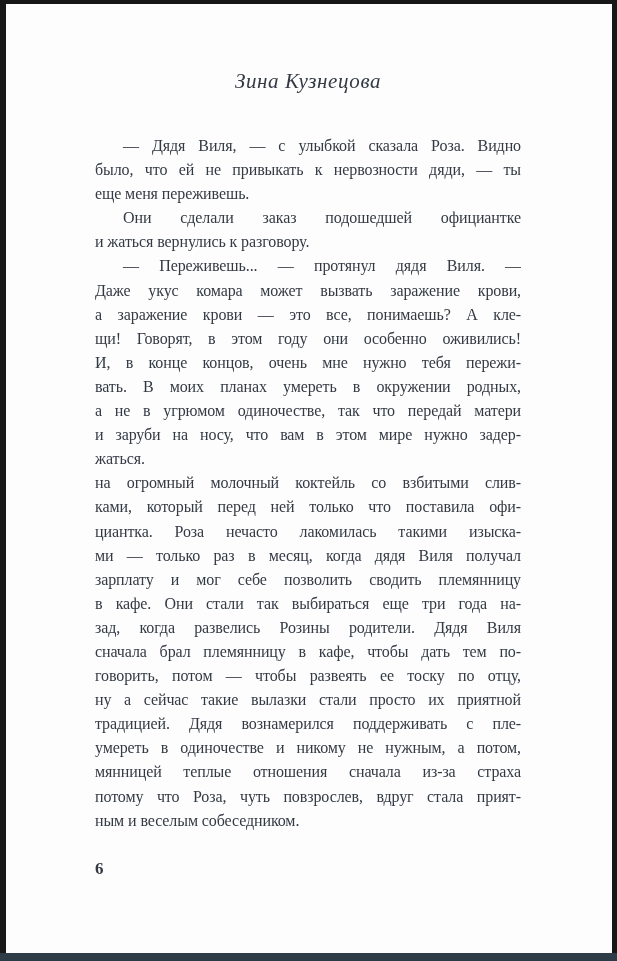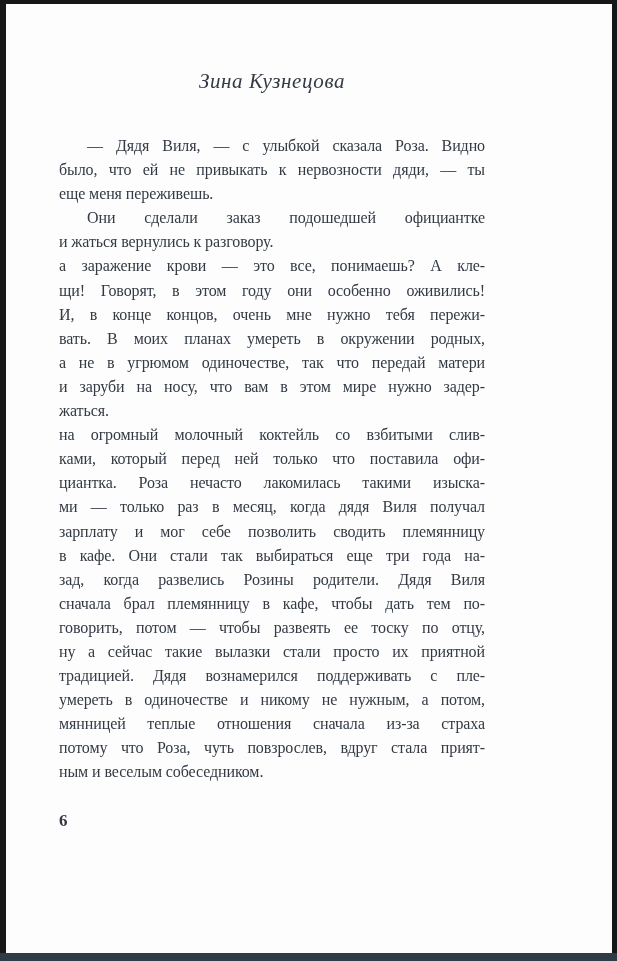--- a/index.html
+++ b/index.html
@@ -17,21 +17,21 @@
   .bottom-edge{
     position:absolute;left:0;right:0;bottom:0;height:8px;
     background:var(--bottom-edge);
   }
   .page{
     position:absolute;left:6px;top:4px;right:5px;bottom:8px;
     background:var(--page-bg);
     color:var(--text);
   }
   .content{
-    margin-left:53px;
+    margin-left:89px;
     width:426px;
   }
   .running-head{
     padding-top:64px;
     height:26px;line-height:26px;
     text-align:center;
     font-style:italic;
     font-size:21px;
     letter-spacing:0.6px;
   }
@@ -70,20 +70,22 @@
         <div class="para">
           <div class="line first">— Дядя Виля, — с улыбкой сказала Роза. Видно</div>
           <div class="line">было, что ей не привыкать к нервозности дяди, — ты</div>
           <div class="line last">еще меня переживешь.</div>
         </div>
         <div class="para">
           <div class="line first">Они сделали заказ подошедшей официантке</div>
           <div class="line last">и жаться вернулись к разговору.</div>
         </div>
         <div class="para">
+          <div class="line first">— Переживешь... — протянул дядя Виля. —</div>
+          <div class="line">Даже укус комара может вызвать заражение крови,</div>
           <div class="line">а заражение крови — это все, понимаешь? А кле-</div>
           <div class="line">щи! Говорят, в этом году они особенно оживились!</div>
           <div class="line">И, в конце концов, очень мне нужно тебя пережи-</div>
           <div class="line">вать. В моих планах умереть в окружении родных,</div>
           <div class="line">а не в угрюмом одиночестве, так что передай матери</div>
           <div class="line">и заруби на носу, что вам в этом мире нужно задер-</div>
           <div class="line last">жаться.</div>
         </div>
         <div class="para">
           <div class="line">на огромный молочный коктейль со взбитыми слив-</div>

